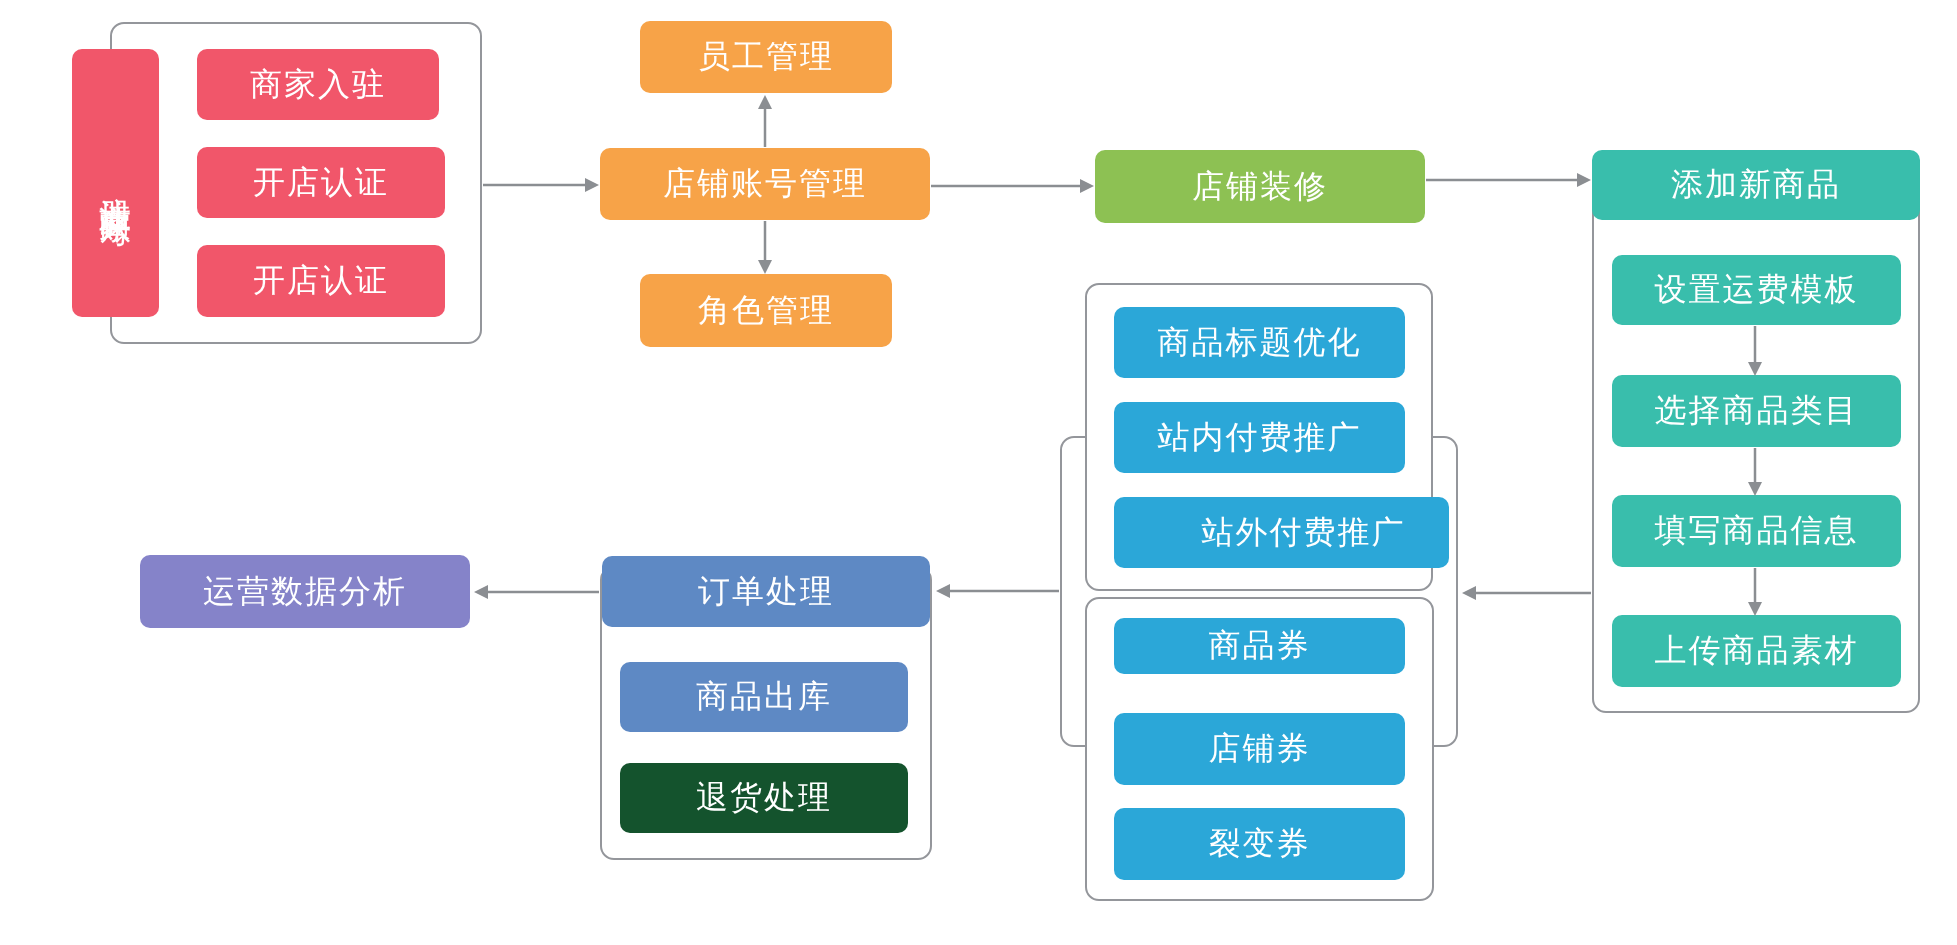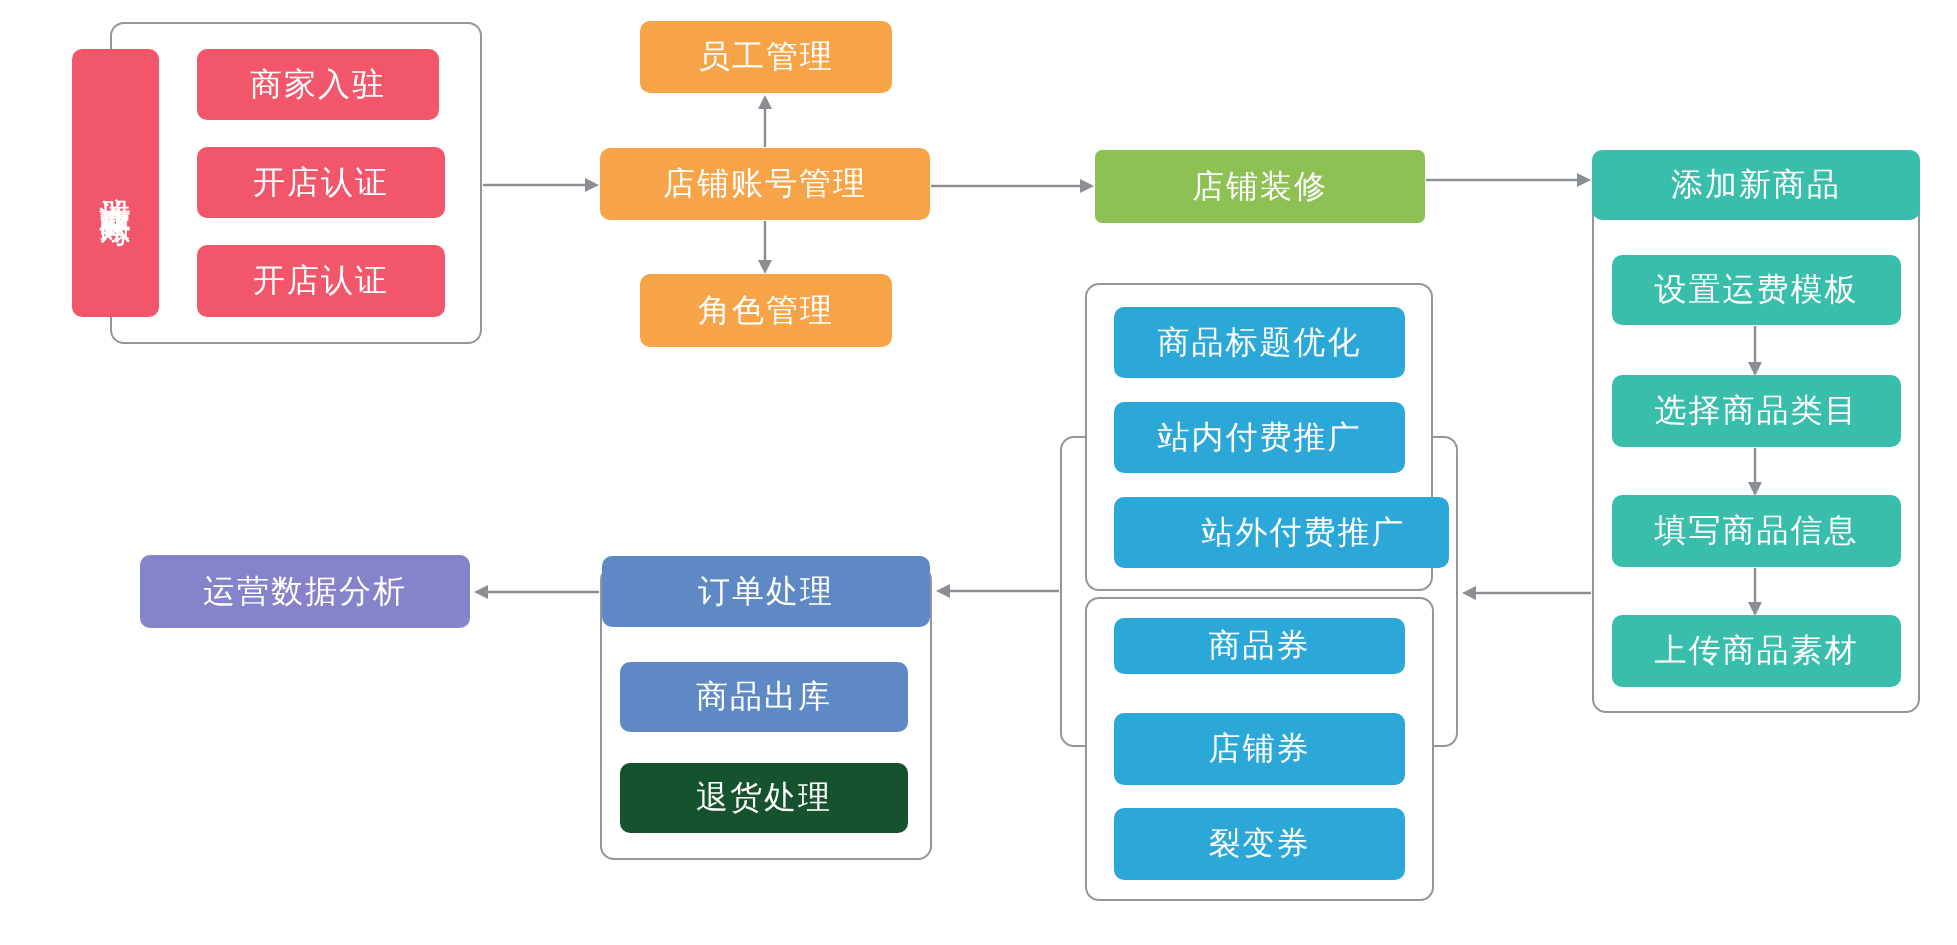--- a/index.html
+++ b/index.html
@@ -46,21 +46,21 @@
   <div class="node" style="left: 600px; top: 148px; width: 330px; height: 72px; background: rgb(247, 163, 72);">
     <span>店铺账号管理</span>
   </div>
   <div class="node" style="left: 640px; top: 21px; width: 252px; height: 72px; background: rgb(247, 163, 72);">
     <span>员工管理</span>
   </div>
   <div class="node" style="left: 640px; top: 274px; width: 252px; height: 73px; background: rgb(247, 163, 72);">
     <span>角色管理</span>
   </div>
 
-  <div class="node" style="left: 1095px; top: 150px; width: 330px; height: 73px; background: rgb(141, 193, 83); border-radius: 7px;">
+  <div class="node" style="left: 1095px; top: 150px; width: 330px; height: 73px; background: rgb(141, 193, 83);">
     <span>店铺装修</span>
   </div>
 
   <div class="grp" style="left:1060px;top:436px;width:398px;height:311px;"></div>
 
   <div class="grp" style="left:1085px;top:283px;width:348px;height:308px;"></div>
   <div class="node" style="left: 1114px; top: 307px; width: 291px; height: 71px; background: rgb(43, 167, 216);">
     <span>商品标题优化</span>
   </div>
   <div class="node" style="left: 1114px; top: 402px; width: 291px; height: 71px; background: rgb(43, 167, 216);">

